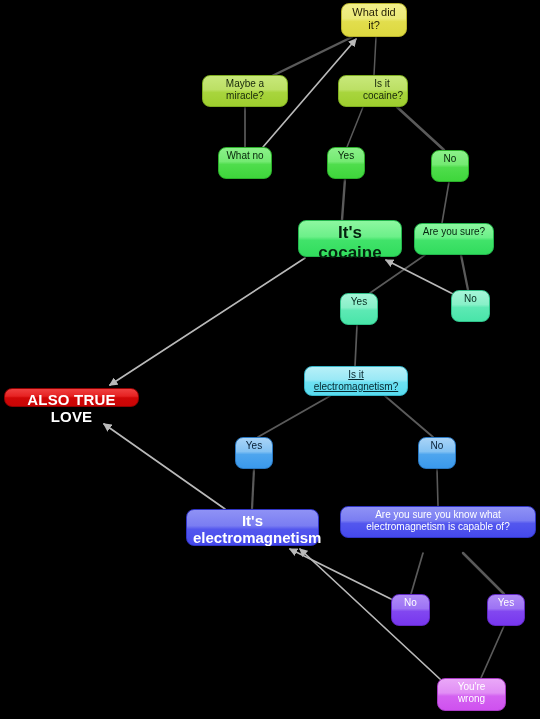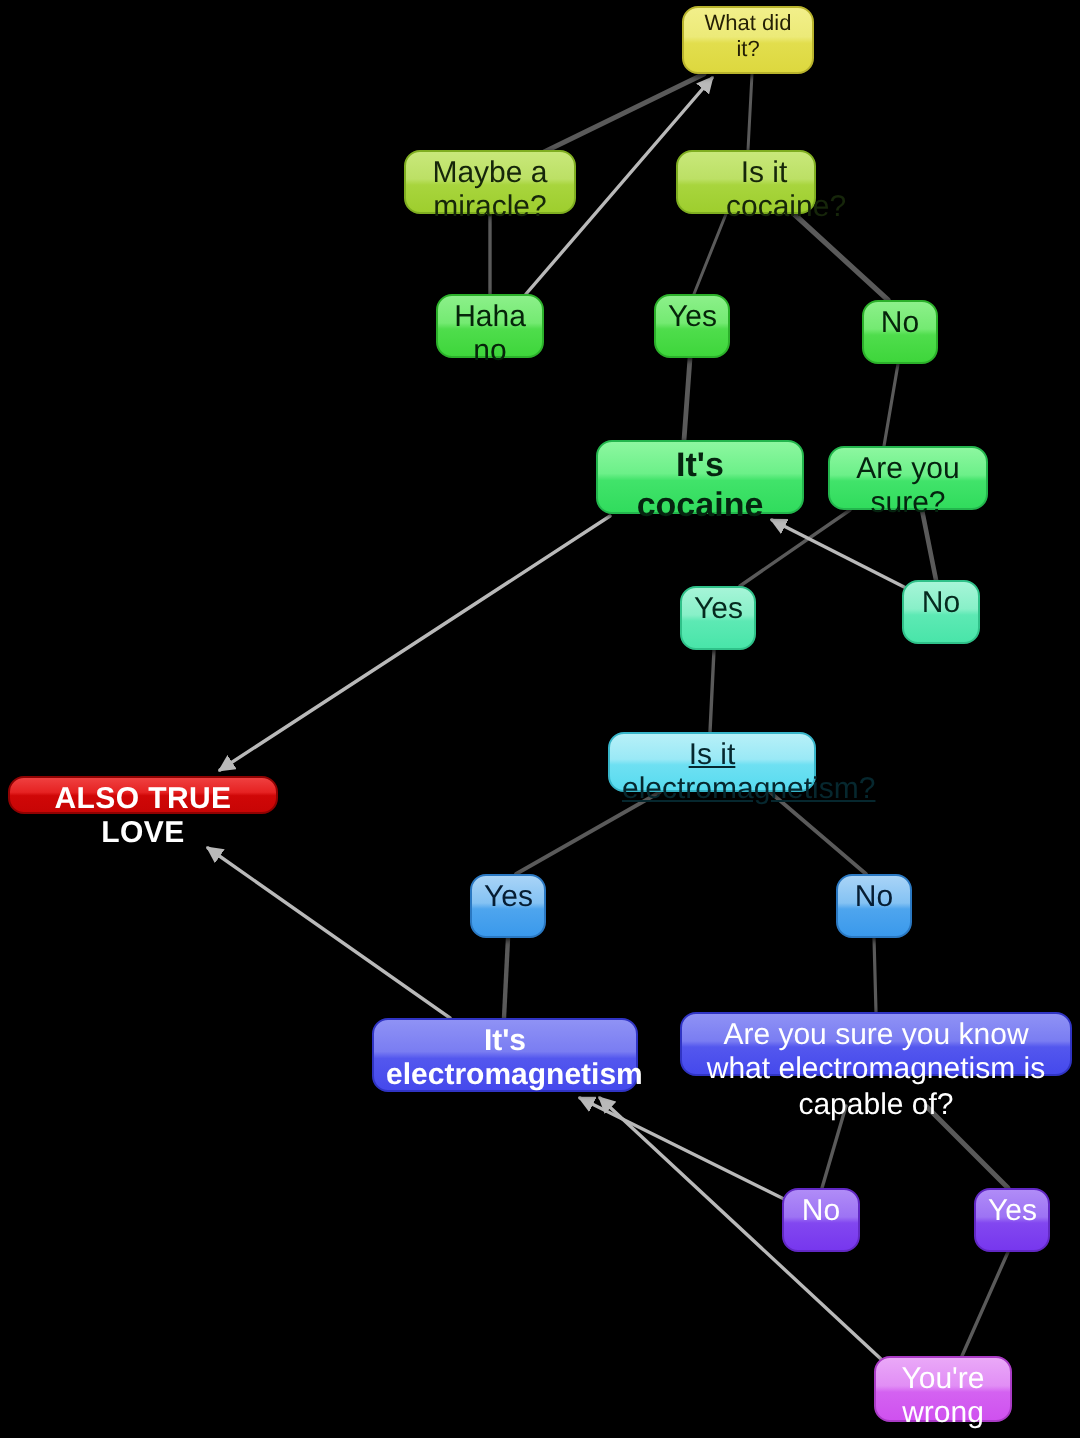--- a/index.html
+++ b/index.html
@@ -92,21 +92,21 @@
     border: 1px solid #aa3bc6;
     color: #ffffff;
   }
   .c-red {
     background: linear-gradient(to bottom, #ef4040 0%, #e62222 42%, #d00707 52%, #c80505 100%);
     border: 1px solid #8f0202;
     color: #ffffff;
   }
 
   
-  .sz-sm { font-size: 15px; font-weight: normal; }
+  .sz-sm { font-size: 10px; font-weight: normal; }
   .sz-md { font-size: 11px; font-weight: normal; }
   .sz-lg { font-size: 17px; font-weight: bold; }
   .sz-xl { font-size: 15px; font-weight: bold; }
   .sz-red { font-size: 15px; font-weight: bold; letter-spacing: .2px; }
 </style>
 </head>
 <body>
 
 <div id="canvas">
   <svg id="edges" viewBox="0 0 540 719">
@@ -143,21 +143,21 @@
       <div class="node c-yellow sz-md" style="left: 341px; top: 3px; width: 66px; height: 34px;">
         <span class="node-label">What did it?</span>
       </div>
       <div class="node c-yellowgreen sz-sm" style="left: 202px; top: 75px; width: 86px; height: 32px;">
         <span class="node-label">Maybe a miracle?</span>
       </div>
       <div class="node c-yellowgreen sz-sm" style="left: 338px; top: 75px; width: 70px; height: 32px; padding-left: 24px;">
         <span class="node-label">Is it cocaine?</span>
       </div>
       <div class="node c-green sz-sm" style="left: 218px; top: 147px; width: 54px; height: 32px;">
-        <span class="node-label">Haha no</span>
+        <span class="node-label">What no</span>
       </div>
       <div class="node c-green sz-sm" style="left: 327px; top: 147px; width: 38px; height: 32px;">
         <span class="node-label">Yes</span>
       </div>
       <div class="node c-green sz-sm" style="left: 431px; top: 150px; width: 38px; height: 32px;">
         <span class="node-label">No</span>
       </div>
       <div class="node c-green-strong sz-lg" style="left: 298px; top: 220px; width: 104px; height: 37px;">
         <span class="node-label">It's cocaine</span>
       </div>

